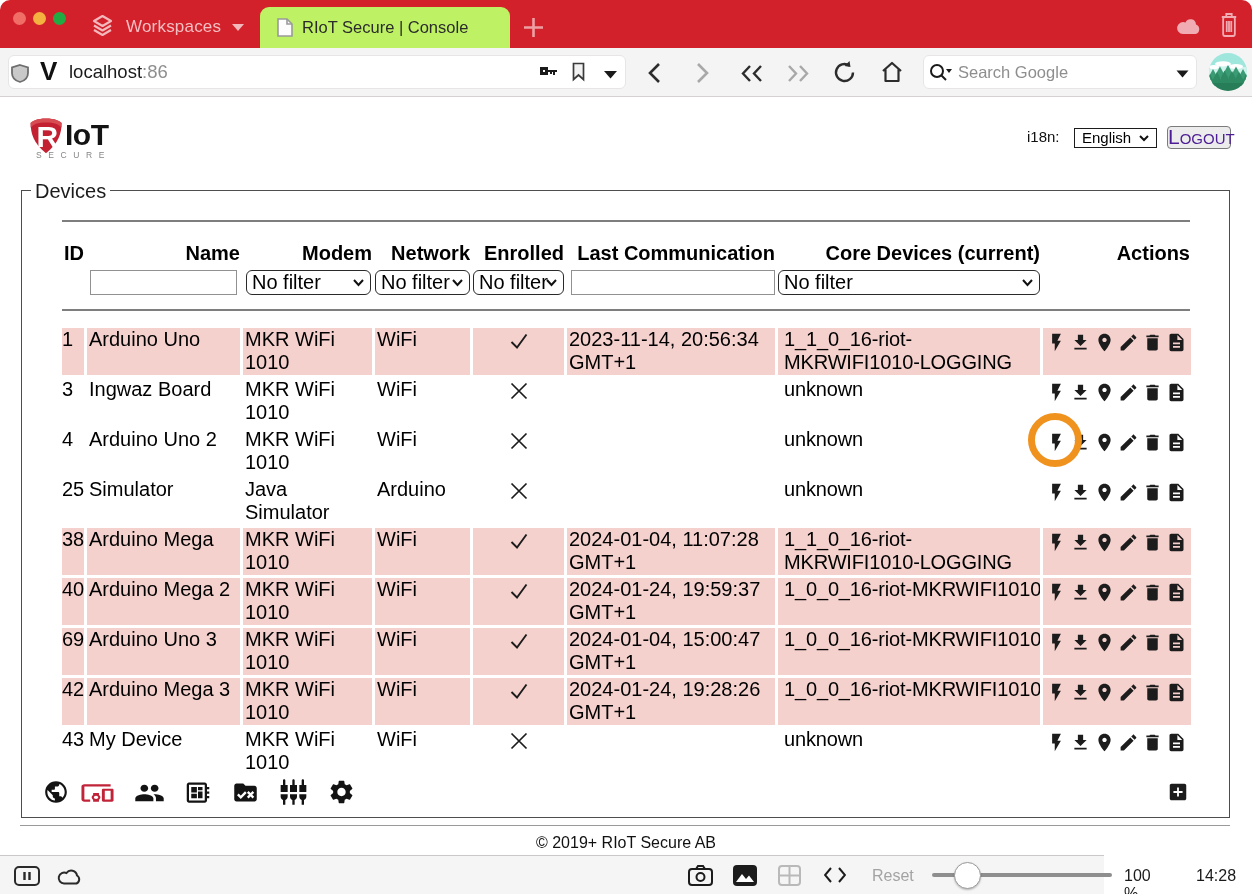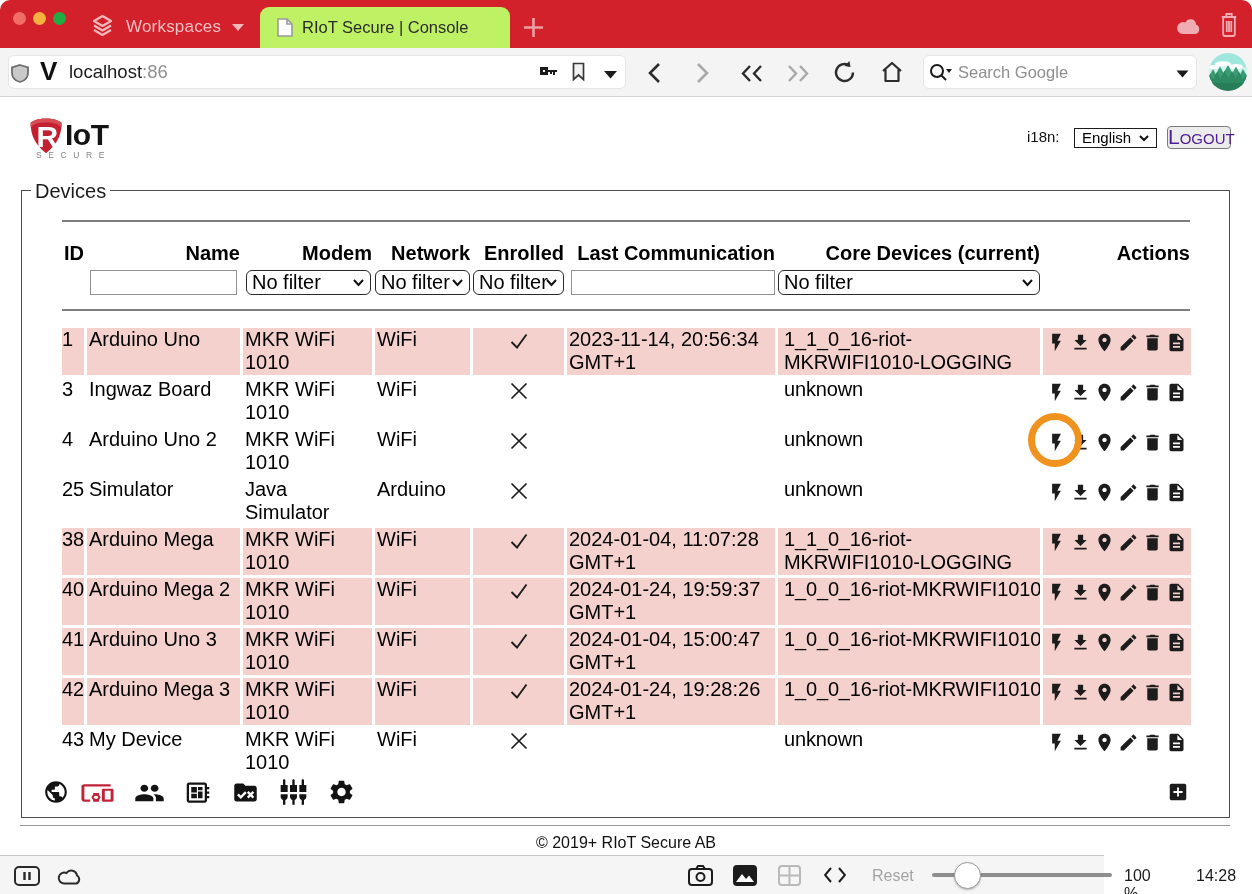--- a/index.html
+++ b/index.html
@@ -426,21 +426,21 @@
               <use href="#i-pin"></use>
             </svg><svg width="21" height="21" fill="#1c1c1c">
               <use href="#i-edit"></use>
             </svg><svg width="21" height="21" fill="#1c1c1c">
               <use href="#i-del"></use>
             </svg><svg width="21" height="21" fill="#1c1c1c">
               <use href="#i-doc"></use>
             </svg></td>
         </tr>
  <tr class="data pink">
-          <td>41</td>
+          <td>69</td>
           <td>Arduino Uno 3</td>
           <td>MKR WiFi<br>1010</td>
           <td>WiFi</td>
           <td class="ctr"><svg class="mark" width="20" height="20">
               <use href="#i-check"></use>
             </svg></td>
           <td>2024-01-04, 15:00:47<br>GMT+1</td>
           <td class="fw">1_0_0_16-riot-MKRWIFI1010</td>
           <td class="aicons"><svg width="21" height="21" fill="#1c1c1c">
               <use href="#i-bolt"></use>

